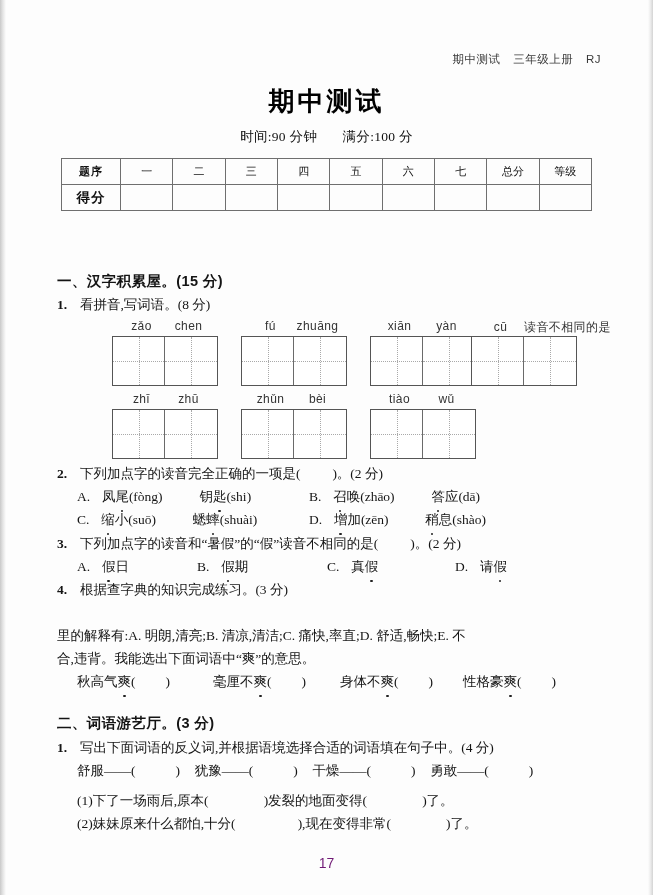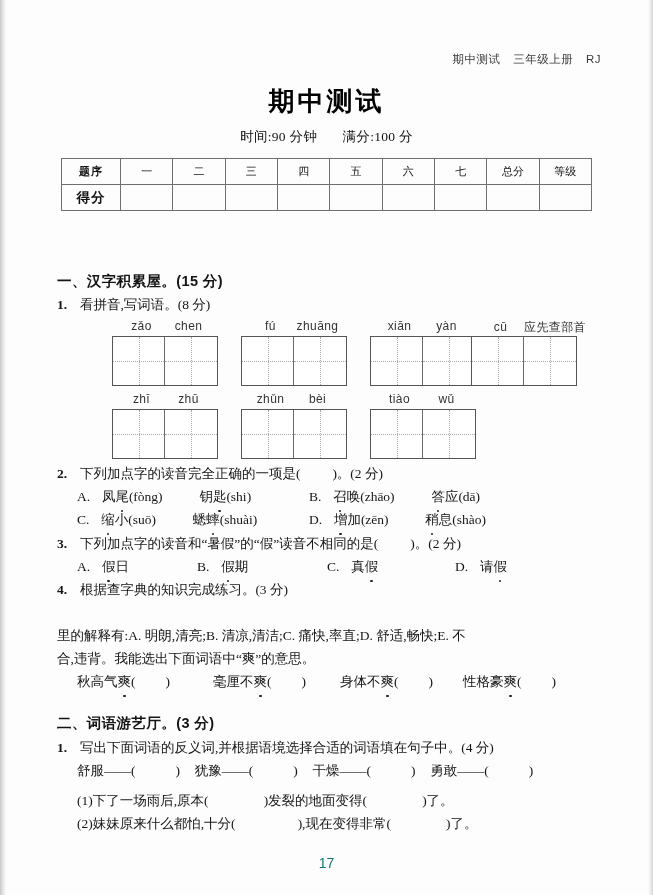--- a/index.html
+++ b/index.html
@@ -193,21 +193,21 @@
   }
 
   
   .folio {
     position: absolute;
     left: 0; right: 0;
     bottom: 24px;
     text-align: center;
     font-family: "Liberation Sans", "DejaVu Sans", sans-serif;
     font-size: 14px;
-    color: #0f766e;
+    color: #701a75;
   }
 </style>
 </head>
 <body>
 
 <div class="page">
   <div class="edge-left"></div>
   <div class="edge-right"></div>
 
   <div class="running-head">
@@ -283,21 +283,21 @@
     <div class="pin-line">
       <span class="pa">xiān</span><span class="pa">yàn</span>
     </div>
     <div class="tzg">
         <div class="cell"></div>
         <div class="cell"></div>
       </div>
   </div>
   <div class="pin-group" style="left:471px; top:319px;">
     <div class="pin-line">
-      <span class="pa">cū</span><span class="pa">应先查部首</span>
+      <span class="pa">cū</span><span class="pa">读音不相同的是</span>
     </div>
     <div class="tzg">
         <div class="cell"></div>
         <div class="cell"></div>
       </div>
   </div>
 
   <div class="pin-group" style="left:112px; top:392px;">
     <div class="pin-line">
       <span class="pa">zhī</span><span class="pa">zhū</span>

